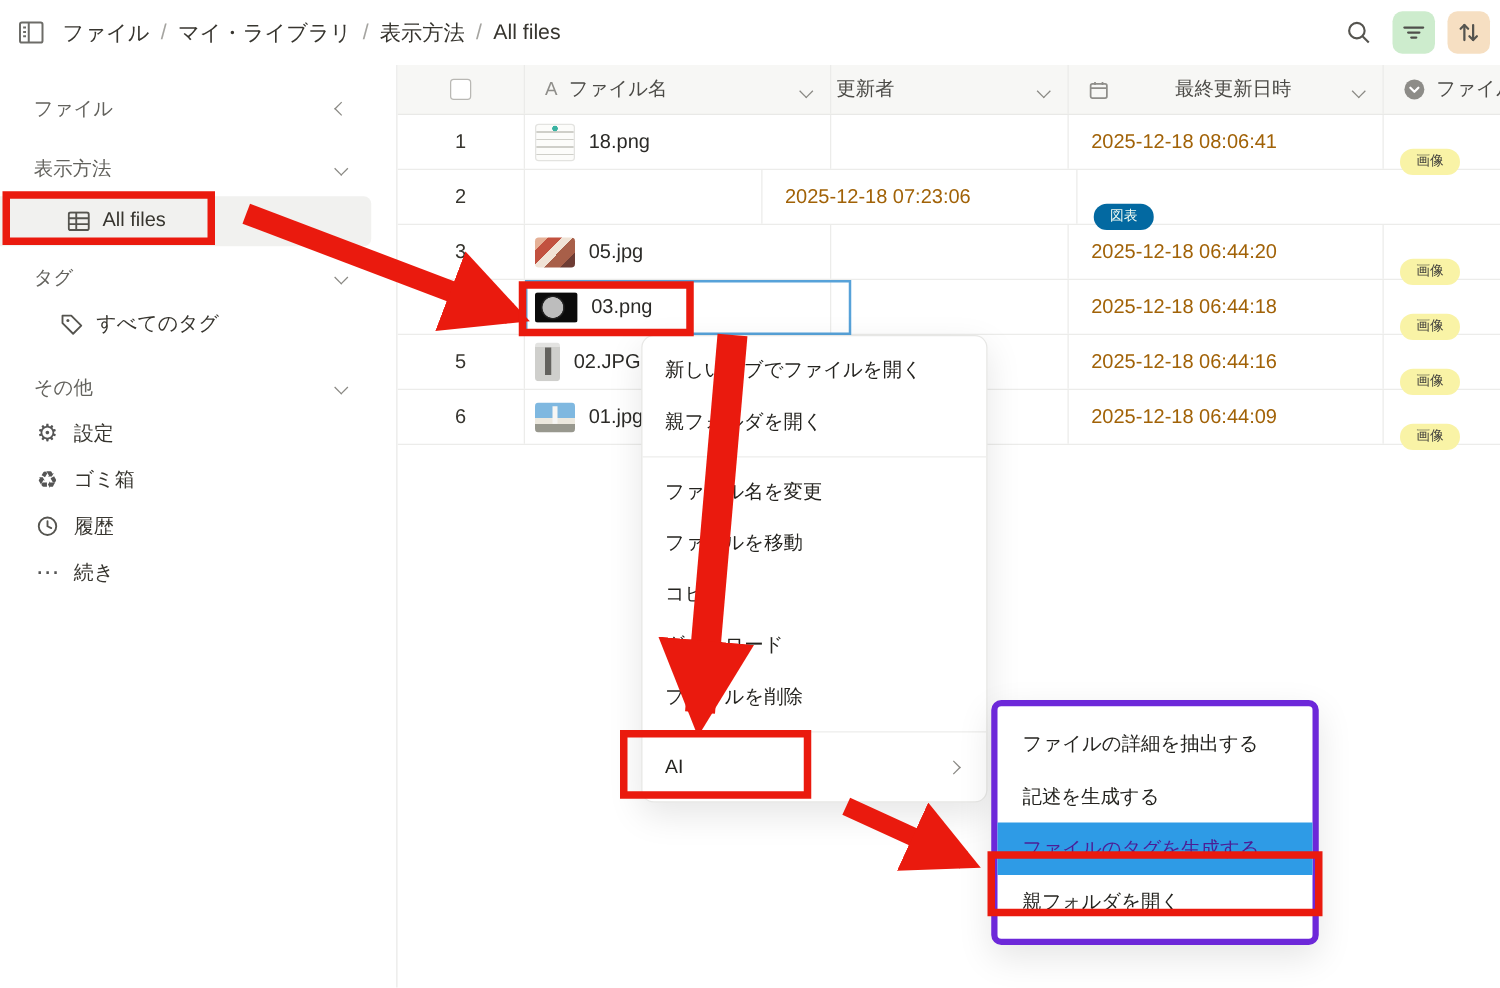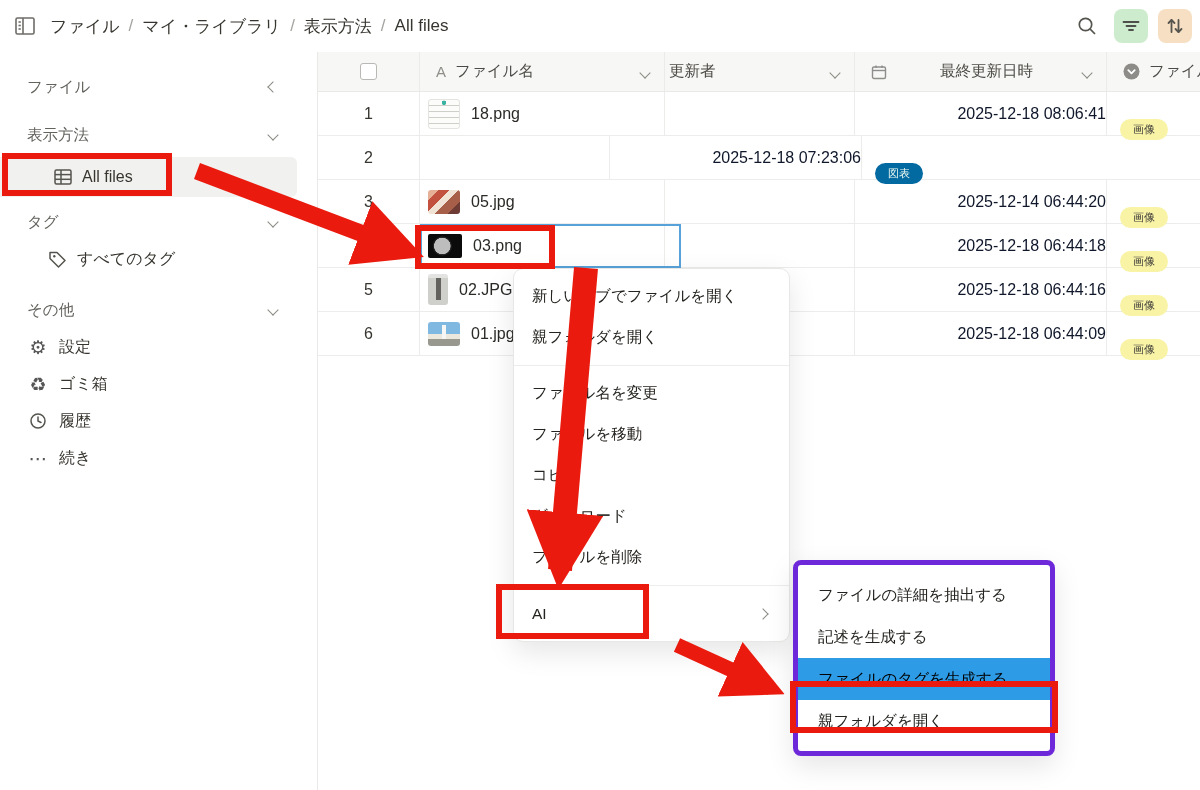--- a/index.html
+++ b/index.html
@@ -45,21 +45,21 @@
   .hc-date  { width:252px; padding-left:16px;gap:44px; }
   .hc-type  { width:93px;  padding-left:16px; border-right:none; overflow:hidden; white-space:nowrap; }
   .hc .hchev { position:absolute; right:15px; top:17px; }
   .hicon { margin-right:9px; display:flex; align-items:center; color:#8f8e8a; font-size:15px; }
   .checkbox { width:17px; height:17px; border:1.5px solid #b9b8b4; border-radius:3px; background:#fff; }
   .trow { display:flex; height:44px; border-bottom:1px solid #ececea; align-items:center; font-size:16px; background:#fff; }
   .c { height:100%; display:flex; align-items:center; border-right:1px solid #ececea; }
   .c-num  { width:102px; justify-content:center; color:#37352f; }
   .c-name { width:245px; padding-left:8px; gap:11px; overflow:hidden; white-space:nowrap; }
   .c-upd  { width:190px; }
-  .c-date { width:252px; padding-left:18px; color:#0f172a;justify-content:flex-end; }
+  .c-date { width:252px; padding-left:18px; color:#a16207; }
   .c-type { width:93px; padding-left:13px; border-right:none; }
   .fname { color:#2726233; color:#2b2a27; }
   .tag { padding:3px 13px; border-radius:13px; font-size:11px; line-height:1.35;margin-top:32px; }
   .tag-yellow { background:#f9f3a6; color:#42413c; }
   .tag-green  { background:#0369a1; color:#eefaf1; }
   
   .thumb { flex:none; border-radius:3px; width:30px; height:30px; }
   .thumb-doc { width:32px; height:30px; border:1px solid #e3e3e0;
     background-image: radial-gradient(circle at 50% 10%, #3ab3a2 0 2px, transparent 2.5px),
       repeating-linear-gradient(to bottom, #fcfcfa 0 5px, #cfcfc9 5px 6px);
@@ -80,21 +80,21 @@
   
   .row-select { position:absolute; left:420px; top:224px; width:261px; height:44px; border:2px solid #57a2d9; z-index:3; pointer-events:none; }
   
   .ctx { position:absolute; left:513px; top:268px; width:277px; background:#fff; border:1px solid #e7e7e5; border-radius:10px; box-shadow:0 10px 28px rgba(0,0,0,.10); z-index:10; padding:7px 0; }
   .ctx-item { height:41px; display:flex; align-items:center; padding:0 18px; font-size:15.5px; color:#24231f; cursor:pointer; position:relative; }
   .ctx-item .chev { position:absolute; right:22px; top:17px; }
   .menu-sep { height:1px; background:#ededeb; margin:7px 0; }
   
   .submenu { position:absolute; left:793px; top:560px; width:262px; background:#fff; border:5px solid #6d28d9; border-radius:8px; box-shadow:0 10px 28px rgba(0,0,0,.10); z-index:11; padding:9px 0; }
   .sub-item { height:42px; display:flex; align-items:center; padding:0 20px; font-size:15.5px; color:#24231f; cursor:pointer; }
-  .sub-item.selected { background:#2e9be6; color:#000000;text-align:right; }
+  .sub-item.selected { background:#2e9be6; color:#4c1d95;text-align:right; }
   
   .redbox { position:absolute; border:6px solid #ea1a0e; z-index:100; pointer-events:none; }
   #box-allfiles { left:2px;  top:153px; width:170px; height:43px; }
   #box-file     { left:415px; top:225px; width:140px; height:44px; }
   #box-ai       { left:496px; top:584px; width:153px; height:55px; }
   #box-subitem  { left:790px; top:681px; width:268px; height:52px; }
   #arrows { position:absolute; left:0; top:0; width:1200px; height:790px; z-index:99; pointer-events:none; }
   svg { display:block; }
 </style>
 </head>
@@ -286,21 +286,21 @@
           <span class="rownum">3</span>
         </div>
     <div class="c c-name">
       <span class="thumb thumb-photo04"></span>
       <span class="fname">05.jpg</span>
     </div>
     <div class="c c-upd">
           <span class="updval"></span>
         </div>
     <div class="c c-date">
-          <span class="dateval">2025-12-14 06:44:20</span>
+          <span class="dateval">2025-12-18 06:44:20</span>
         </div>
     <div class="c c-type">
           <span class="tag tag-yellow">画像</span>
         </div>
   </div>
 
   <div class="trow">
     <div class="c c-num">
           <span class="rownum">4</span>
         </div>

